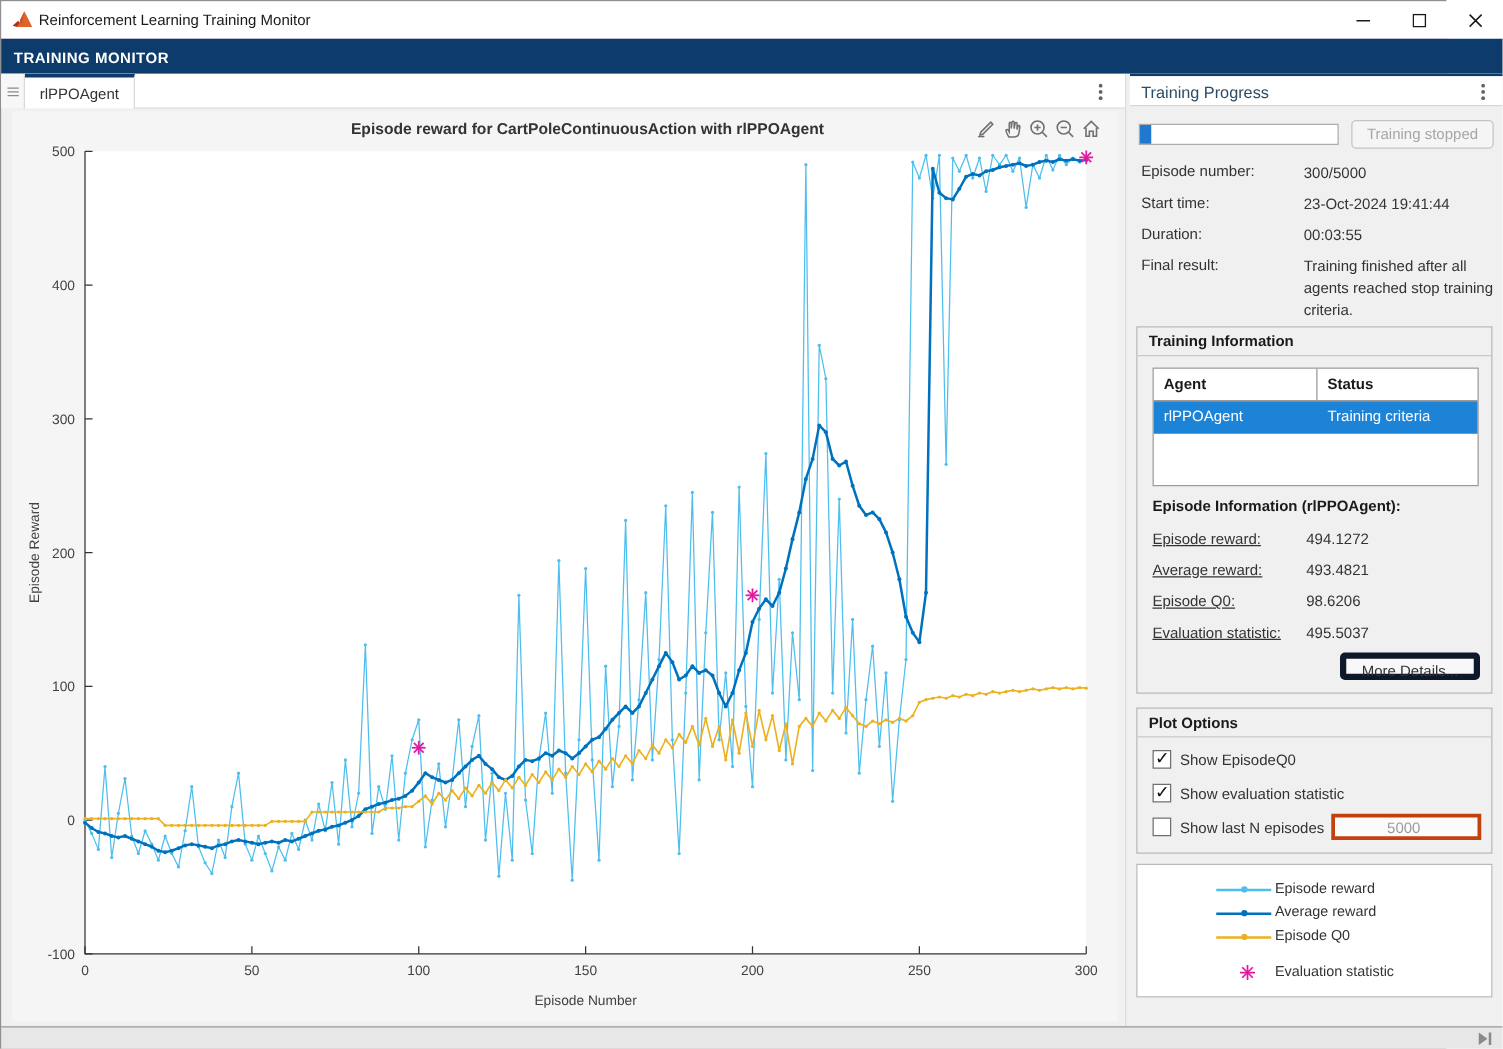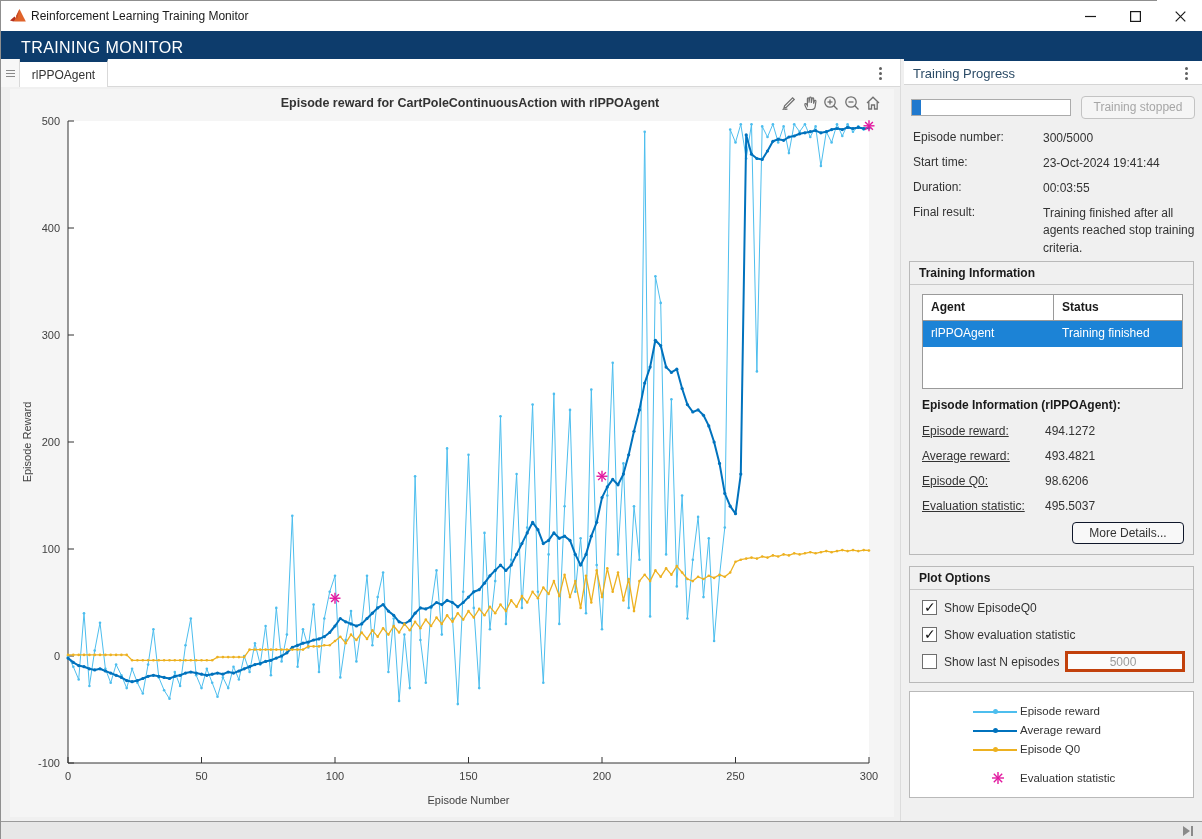--- a/index.html
+++ b/index.html
@@ -9,21 +9,21 @@
 
   
   #titlebar { position:absolute; left:0; top:0; width:1202px; height:30px; background:#fff; }
   #app-logo { position:absolute; left:9px; top:7px; }
   #window-title { position:absolute; left:30px; top:8px; font-size:12px; color:#1a1a1a; }
   .winbtn { position:absolute; top:0; width:45px; height:30px; display:flex; align-items:center; justify-content:center; }
   #btn-min { right:90px; } #btn-max { right:45px; } #btn-close { right:0; }
 
   
   #ribbon { position:absolute; left:0; top:30px; width:1202px; height:28px; background:var(--accent); }
-  #ribbon-label { position:absolute; left:20px; top:8px; color:#fff; font-size:16px; font-weight:normal; letter-spacing:.4px; }
+  #ribbon-label { position:absolute; left:10px; top:8px; color:#fff; font-size:12px; font-weight:bold; letter-spacing:.4px; }
 
   
   #tabbar { position:absolute; left:0; top:58px; width:899px; height:28px; background:#fff; border-bottom:1px solid #d9d9d9; }
   #tab-handle { position:absolute; left:0; top:0; width:19px; height:28px; background:#f7f7f7; border-right:1px solid #d9d9d9;
      display:flex; flex-direction:column; justify-content:center; align-items:center; gap:2px; }
   #tab-handle i { display:block; width:9px; height:1px; background:#8a8a8a; }
   #tab-active { position:absolute; left:19px; top:0; width:88px; height:28px; background:#fff;
      border-top:3px solid var(--accent); border-right:1px solid #d9d9d9;
      display:flex; align-items:center; justify-content:center; font-size:12px; color:#333; }
   .kebab { display:flex; flex-direction:column; gap:2px; align-items:center; }
@@ -67,21 +67,21 @@
   .t-cell { padding:5px 0 0 8px; font-size:12px; }
   .t-c1 { width:131px; border-right:1px solid #9a9a9a; }
   .t-c2 { flex:1; }
   .t-head .t-cell { font-weight:bold; color:#1a1a1a; }
   .t-row .t-c1 { border-right:1px solid transparent; }
 
   #ep-info-header { position:absolute; left:12px; top:136px; font-size:12px; font-weight:bold; color:#1a1a1a; }
   .metric-label { position:absolute; left:12px; font-size:12px; color:#333;text-decoration:underline; }
   .metric-value { position:absolute; left:135px; font-size:12px; color:#333; }
   #more-details-btn { position:absolute; left:162px; top:260px; width:112px; height:22px; background:#f8f8f8;
-     border:1px solid #0f172a; border-radius:4px; font-size:12px; color:#333; text-align:center; line-height:20px; }
+     border:5px solid #0f172a; border-radius:4px; font-size:12px; color:#333; text-align:center; line-height:20px; }
 
   .cbrow { position:absolute; left:12px; display:flex; align-items:center; gap:7px;text-align:center; }
   .checkbox { width:15px; height:15px; background:#fff; border:1px solid #6e6e6e; position:relative; }
   .checkbox.checked::after { content:"\2713"; position:absolute; left:1px; top:-2px; font-size:14px; font-weight:bold; color:#111;
      font-family:"DejaVu Sans",sans-serif; }
   .cbl { font-size:12px; color:#333; }
   #n-input { position:absolute; left:155px; top:84px; width:120px; height:21px; border:3px solid #c2410c; background:#fbfbfb;
      font-size:12px; color:#9b9b9b; text-align:center; padding-right:4px; font-family:"Liberation Sans",sans-serif; }
 
   #legendbox { position:absolute; left:5px; top:630px; width:285px; height:107px; border:1px solid #b9b9b9; background:#fff; }
@@ -710,21 +710,21 @@
 
     <div class="section" style="top:200px; height:294px;">
       <div class="section-header">Training Information</div>
       <div id="ti-table">
         <div class="t-head">
           <div class="t-cell t-c1">Agent</div>
           <div class="t-cell t-c2">Status</div>
         </div>
         <div class="t-row">
           <div class="t-cell t-c1">rlPPOAgent</div>
-          <div class="t-cell t-c2">Training finished</div>
+          <div class="t-cell t-c2">Training criteria</div>
         </div>
       </div>
       <div id="ep-info-header">Episode Information (rlPPOAgent):</div>
       <span class="metric-label" style="top:162px">Episode reward:</span>
       <span class="metric-value" style="top:162px">494.1272</span>
       <span class="metric-label" style="top:187px">Average reward:</span>
       <span class="metric-value" style="top:187px">493.4821</span>
       <span class="metric-label" style="top:212px">Episode Q0:</span>
       <span class="metric-value" style="top:212px">98.6206</span>
       <span class="metric-label" style="top:237px">Evaluation statistic:</span>

